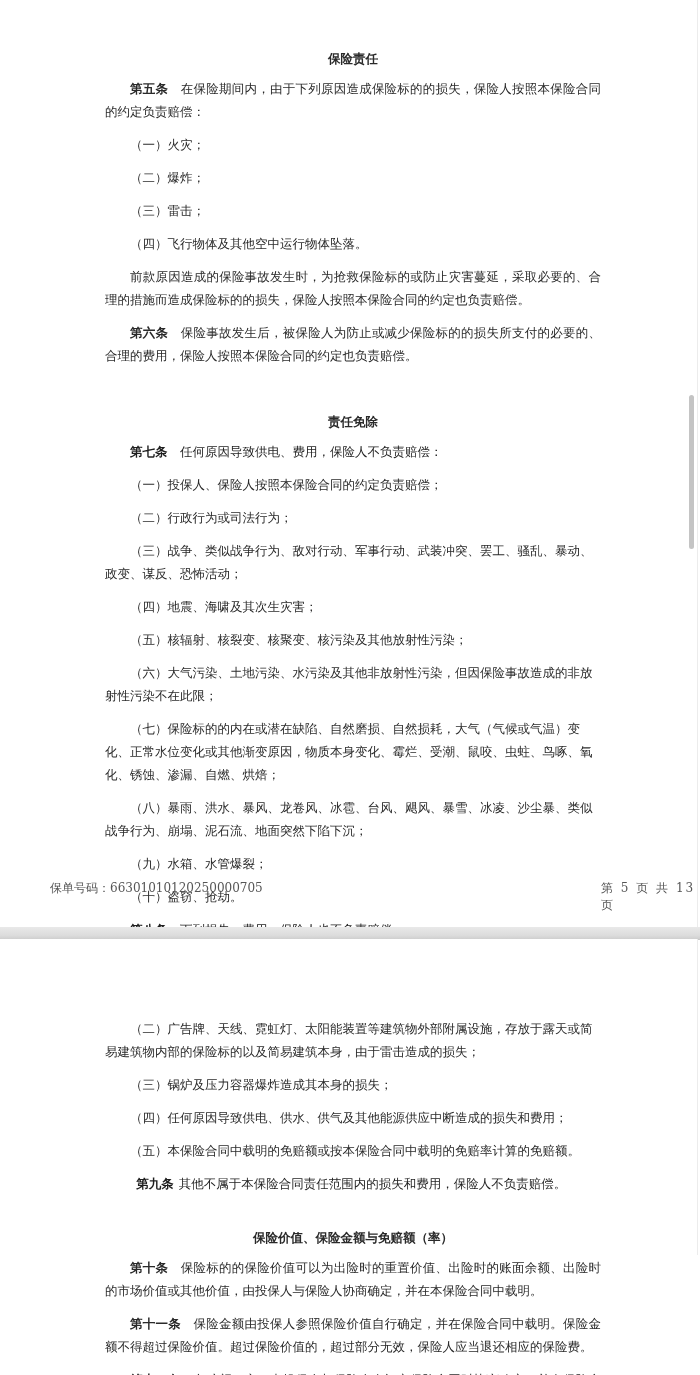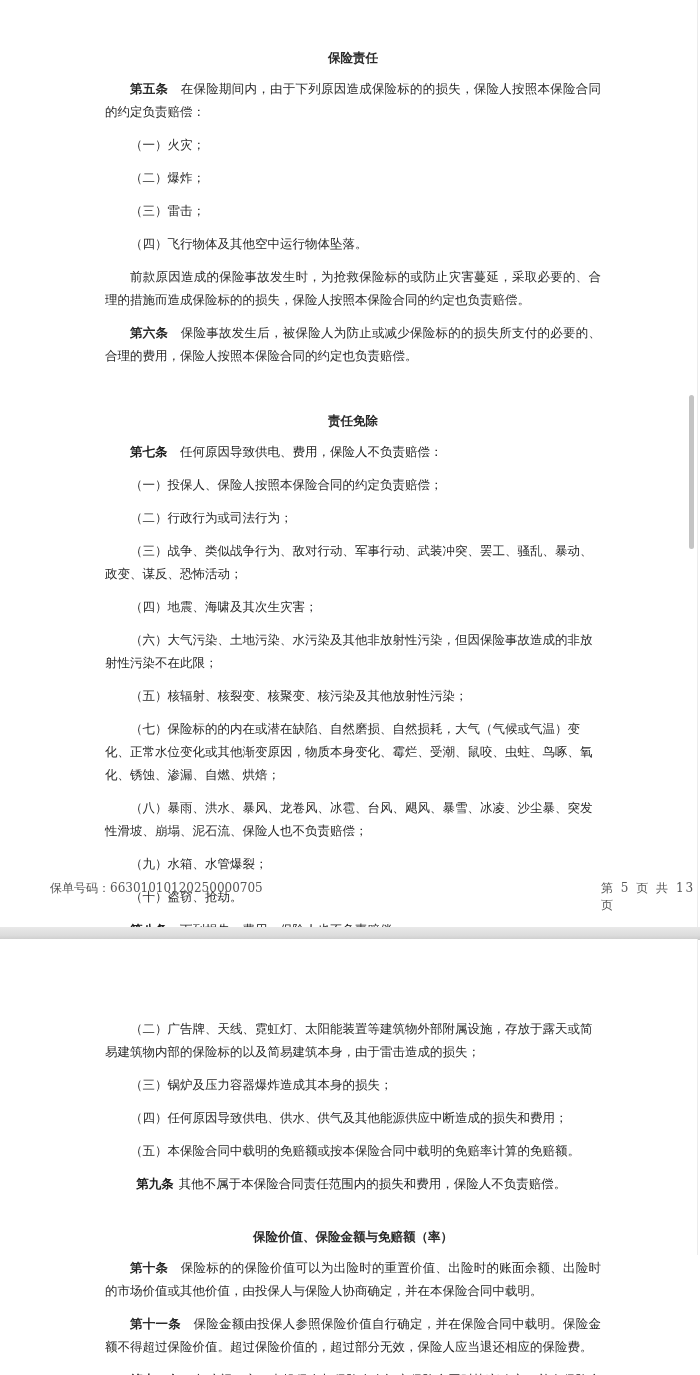--- a/index.html
+++ b/index.html
@@ -45,21 +45,21 @@
       left: 105px;
       width: 496px;
       font-size: 12.5px;
       line-height: 23px;
     }
     .page-1 .content { top: 48px; }
     .page-2 .content { top: 78px; }
     .sec-title {
       text-align: center;
       font-weight: bold;
-      font-family: Liberation Mono, monospace;
+      font-family: Liberation Serif, serif;
       font-size: 12.5px;
       margin: 0 0 6px 0;
     }
     .para {
       margin: 0 0 10px 0;
       text-indent: 2em;
       text-align: justify;
     }
     .bold-face {
       font-family: "DejaVu Sans", "Liberation Sans", sans-serif;
@@ -127,24 +127,24 @@
 
       <div class="sec-title">责任免除</div>
 
       <p class="para bold-face">
         <span class="art-label light">第七条</span><span>任何原因导致供电、费用，保险人不负责赔偿：</span>
       </p>
       <p class="item sans">（一）投保人、保险人按照本保险合同的约定负责赔偿；</p>
       <p class="item sans">（二）行政行为或司法行为；</p>
       <p class="item sans">（三）战争、类似战争行为、敌对行动、军事行动、武装冲突、罢工、骚乱、暴动、政变、谋反、恐怖活动；</p>
       <p class="item sans">（四）地震、海啸及其次生灾害；</p>
+      <p class="item sans">（五）核辐射、核裂变、核聚变、核污染及其他放射性污染；</p>
       <p class="item sans">（六）大气污染、土地污染、水污染及其他非放射性污染，但因保险事故造成的非放射性污染不在此限；</p>
-      <p class="item sans">（五）核辐射、核裂变、核聚变、核污染及其他放射性污染；</p>
       <p class="item sans">（七）保险标的的内在或潜在缺陷、自然磨损、自然损耗，大气（气候或气温）变化、正常水位变化或其他渐变原因，物质本身变化、霉烂、受潮、鼠咬、虫蛀、鸟啄、氧化、锈蚀、渗漏、自燃、烘焙；</p>
-      <p class="item sans">（八）暴雨、洪水、暴风、龙卷风、冰雹、台风、飓风、暴雪、冰凌、沙尘暴、突发性滑坡、崩塌、泥石流、保险人也不负责赔偿；</p>
+      <p class="item sans">（八）暴雨、洪水、暴风、龙卷风、冰雹、台风、飓风、暴雪、冰凌、沙尘暴、类似战争行为、崩塌、泥石流、地面突然下陷下沉；</p>
       <p class="item sans">（九）水箱、水管爆裂；</p>
       <p class="item sans">（十）盗窃、抢劫。</p>
 
       <p class="para bold-face">
         <span class="art-label light">第八条</span><span>下列损失、费用，保险人也不负责赔偿：</span>
       </p>
       <p class="item sans">（一）保险标的遭受保险事故引起的各种间接损失；</p>
     </div>
 
     <div class="footer footer-left">保单号码：66301010120250000705</div>

